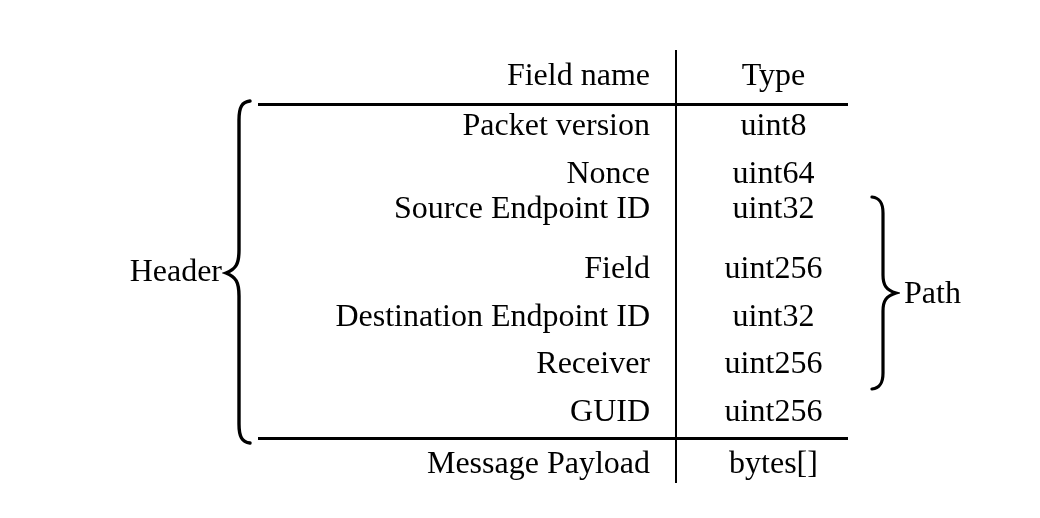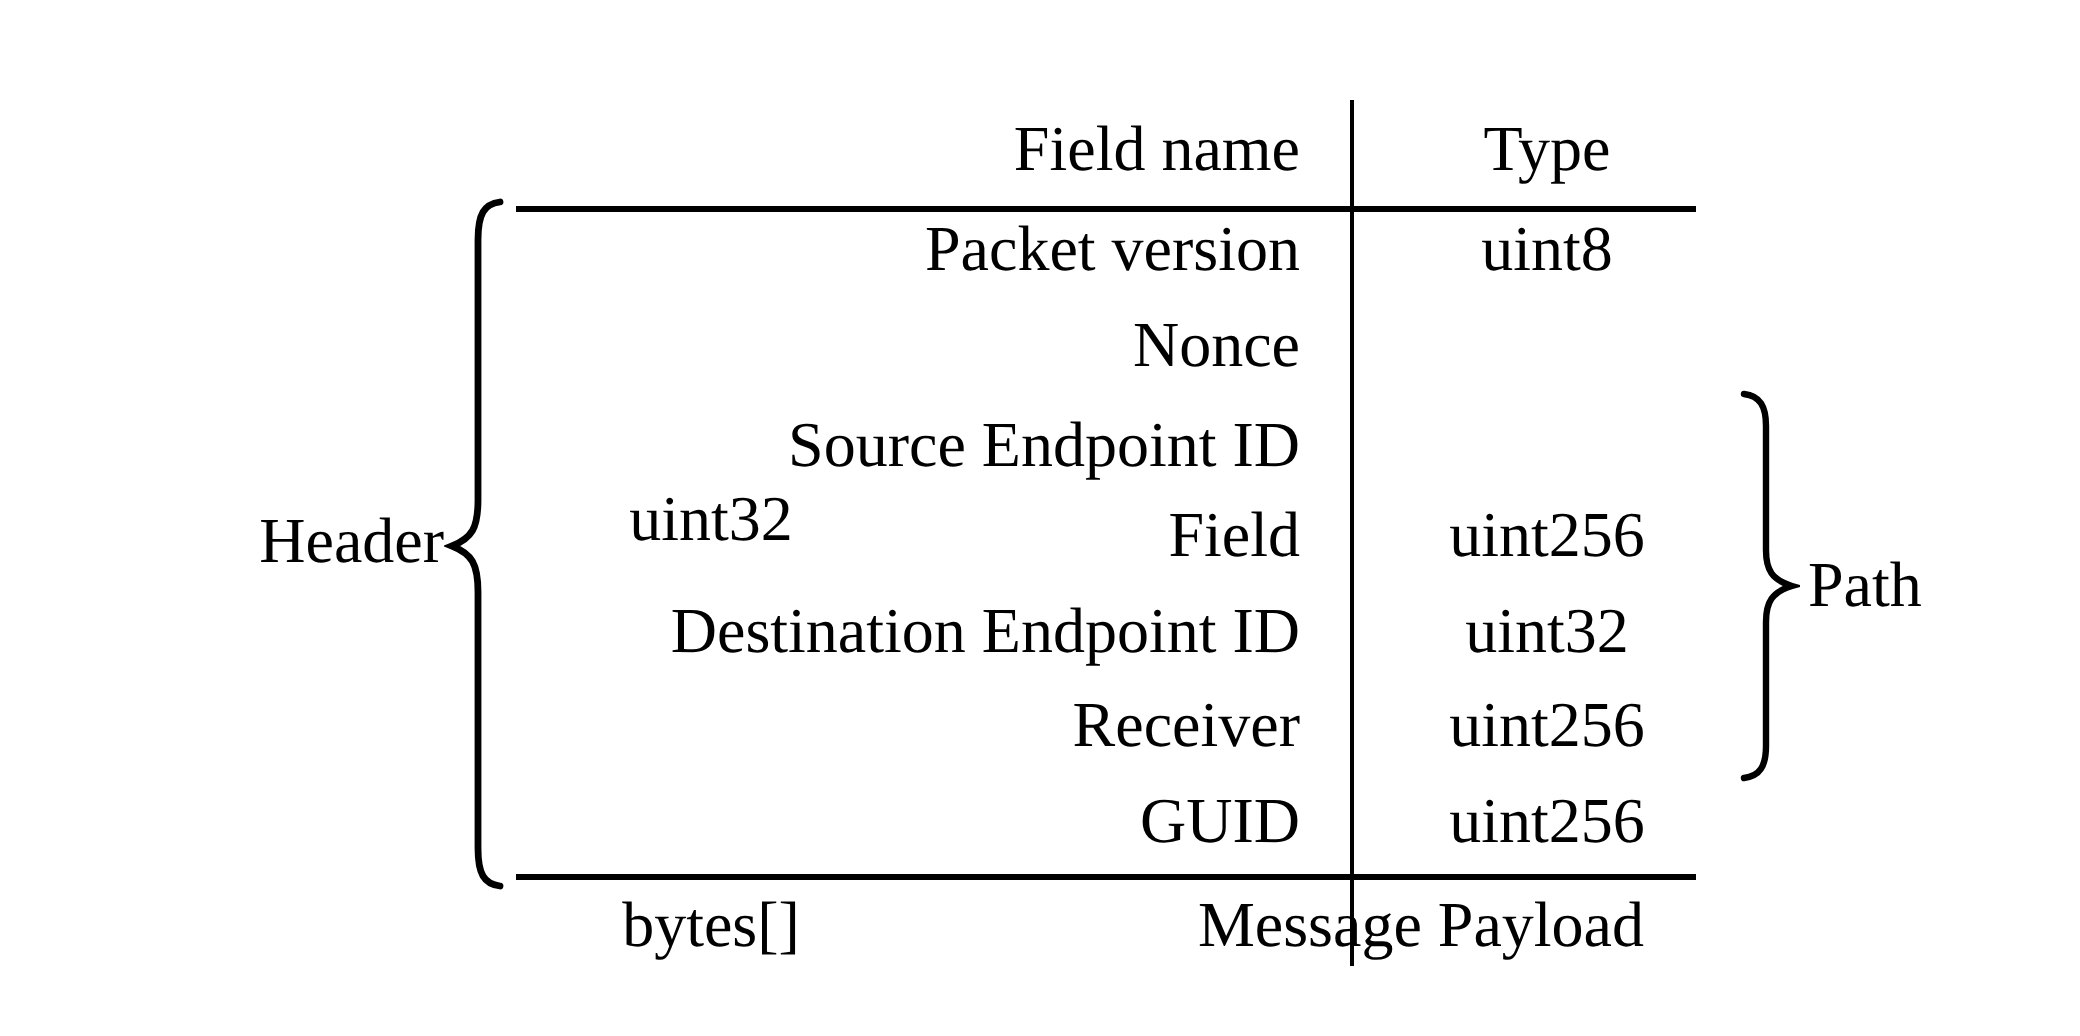--- a/index.html
+++ b/index.html
@@ -14,21 +14,21 @@
     overflow: hidden;
   }
   .row { position: absolute; left: 258px; width: 590px; display: flex; }
   .cell { display: flex; align-items: center; box-sizing: border-box; }
   .cell.field { width: 418px; justify-content: flex-end; padding-right: 26px; }
   .cell.type  { width: 172px; justify-content: center; padding-left: 23px; }
 
   .header-row  { top: 46px;   height: 56px; }
   .r0 { top: 101.0px; height: 47.6px; }
   .r1 { top: 148.6px; height: 47.6px; }
-  .r2 { top: 204px; height: 47.6px; flex-direction: column; }
+  .r2 { top: 184px; height: 47.6px; }
   .r3 { top: 243.8px; height: 47.6px; }
   .r4 { top: 291.4px; height: 47.6px; }
   .r5 { top: 339.0px; height: 47.6px; }
   .r6 { top: 386.6px; height: 47.6px; text-align: center; }
   .payload-row { top: 439px;  height: 47px; }
 
   .hrule {
     position: absolute; left: 258px; width: 590px; height: 2.5px;
     background: #000000;
   }
@@ -60,20 +60,21 @@
   <div class="hrule hrule-top"></div>
   <div class="hrule hrule-bottom"></div>
   <div class="vrule"></div>
 
   <div class="row r0">
     <div class="cell field">Packet version</div>
     <div class="cell type">uint8</div>
   </div>
   <div class="row r1">
     <div class="cell field">Nonce</div>
+    <div class="cell type">uint64</div>
   </div>
   <div class="row r2">
     <div class="cell field">Source Endpoint ID</div>
     <div class="cell type">uint32</div>
   </div>
   <div class="row r3">
     <div class="cell field">Field</div>
     <div class="cell type">uint256</div>
   </div>
   <div class="row r4">
@@ -83,22 +84,22 @@
   <div class="row r5">
     <div class="cell field">Receiver</div>
     <div class="cell type">uint256</div>
   </div>
   <div class="row r6">
     <div class="cell field">GUID</div>
     <div class="cell type">uint256</div>
   </div>
 
   <div class="row payload-row">
+    <div class="cell field">Message Payload</div>
     <div class="cell type">bytes[]</div>
-    <div class="cell field">Message Payload</div>
   </div>
 
   <svg class="brace brace-left" viewBox="0 0 32 348" aria-hidden="true">
     <path d="M 28 3 C 20 4, 17 9, 17 22 L 17 152 C 17 166, 14 171, 4 175 C 14 179, 17 184, 17 198 L 17 326 C 17 339, 20 344, 28 345" fill="none" stroke="#000000" stroke-width="3.4" stroke-linecap="round"></path>
   </svg>
   <div class="group-label label-header">Header</div>
 
   <svg class="brace brace-right" viewBox="0 0 32 198" aria-hidden="true">
     <path d="M 4 3 C 12 4, 15 9, 15 19 L 15 81 C 15 91, 18 96, 28 99 C 18 102, 15 107, 15 117 L 15 179 C 15 189, 12 194, 4 195" fill="none" stroke="#000000" stroke-width="3.2" stroke-linecap="round"></path>
   </svg>

